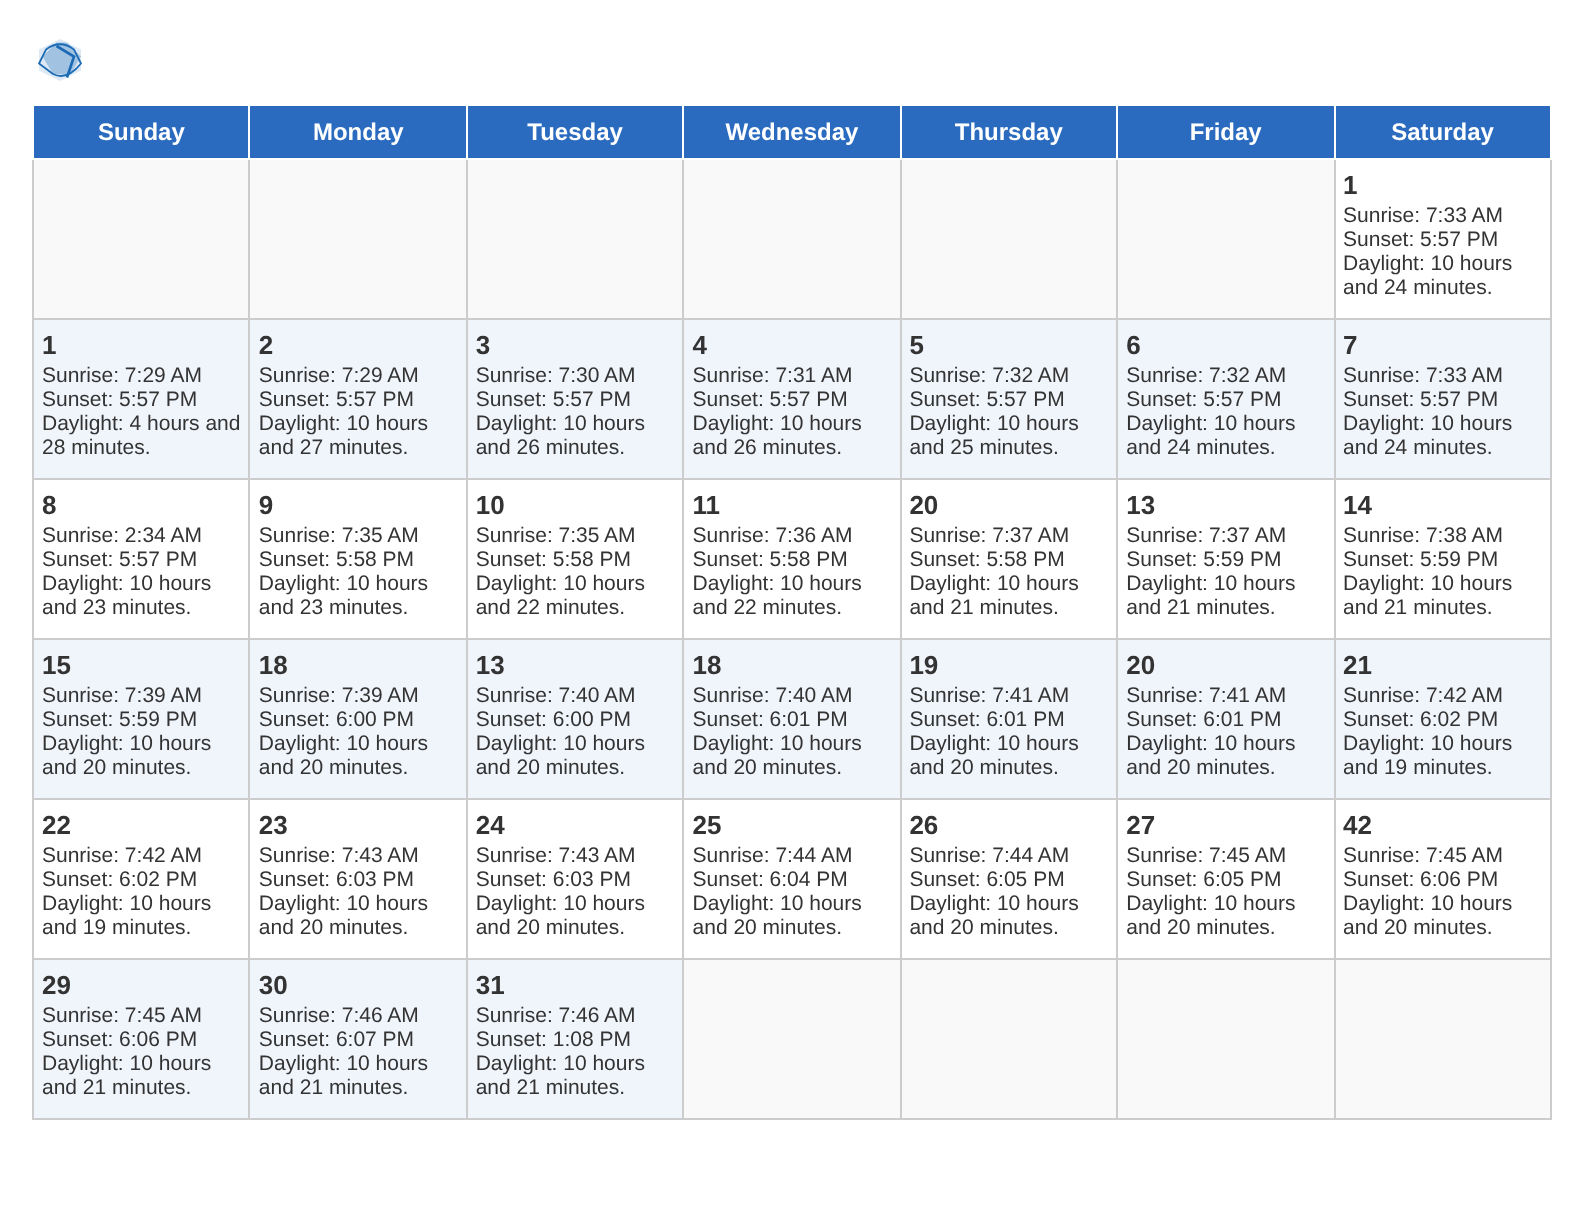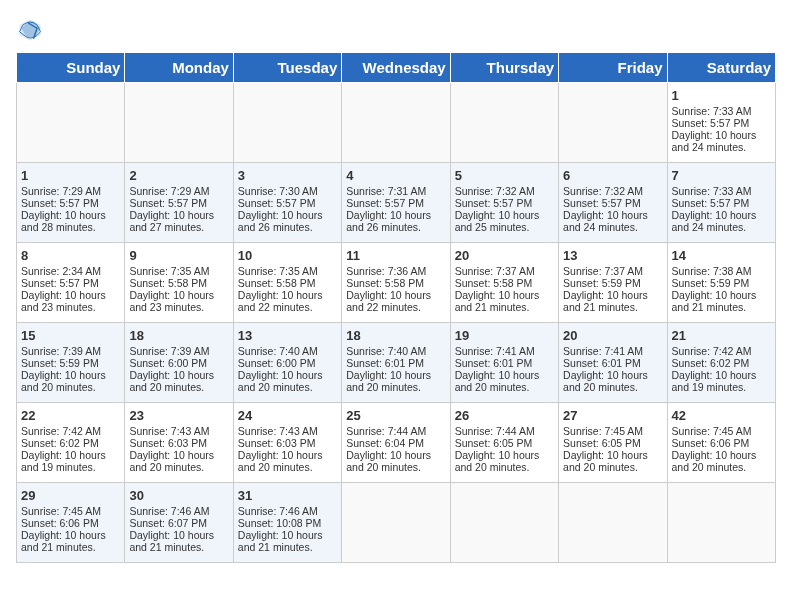--- a/index.html
+++ b/index.html
@@ -47,24 +47,24 @@
       color: #555;
     }
     table {
       width: 100%;
       border-collapse: collapse;
       table-layout: fixed;
     }
     th {
       background-color: #2a6bbf;
       color: white;
-      font-size: 15px;
+      font-size: 12px;
       font-weight: bold;
       padding: 6px 4px;
-      text-align: right;
+      text-align: center;
       border: 1px solid #fff;
     }
     td {
       vertical-align: top;
       font-size: 10.5px;
       color: #333;
       padding: 5px 4px;
       border: 1px solid #ccc;
       height: 80px;
       background: #fff;
@@ -129,21 +129,21 @@
           <div>Sunrise: 7:33 AM</div>
           <div>Sunset: 5:57 PM</div>
           <div>Daylight: 10 hours and 24 minutes.</div>
         </td>
       </tr>
       <tr>
         <td>
           <span class="day-num">1</span>
           <div>Sunrise: 7:29 AM</div>
           <div>Sunset: 5:57 PM</div>
-          <div>Daylight: 10 hours and 28 minutes.</div>
+          <div>Daylight: 4 hours and 28 minutes.</div>
         </td>
         <td>
           <span class="day-num">2</span>
           <div>Sunrise: 7:29 AM</div>
           <div>Sunset: 5:57 PM</div>
           <div>Daylight: 10 hours and 27 minutes.</div>
         </td>
         <td>
           <span class="day-num">3</span>
           <div>Sunrise: 7:30 AM</div>
@@ -316,21 +316,21 @@
         </td>
         <td>
           <span class="day-num">30</span>
           <div>Sunrise: 7:46 AM</div>
           <div>Sunset: 6:07 PM</div>
           <div>Daylight: 10 hours and 21 minutes.</div>
         </td>
         <td>
           <span class="day-num">31</span>
           <div>Sunrise: 7:46 AM</div>
-          <div>Sunset: 10:08 PM</div>
+          <div>Sunset: 1:08 PM</div>
           <div>Daylight: 10 hours and 21 minutes.</div>
         </td>
         <td class="empty-cell"></td>
         <td class="empty-cell"></td>
         <td class="empty-cell"></td>
         <td class="empty-cell"></td>
       </tr>
     </tbody>
 </table>
 

